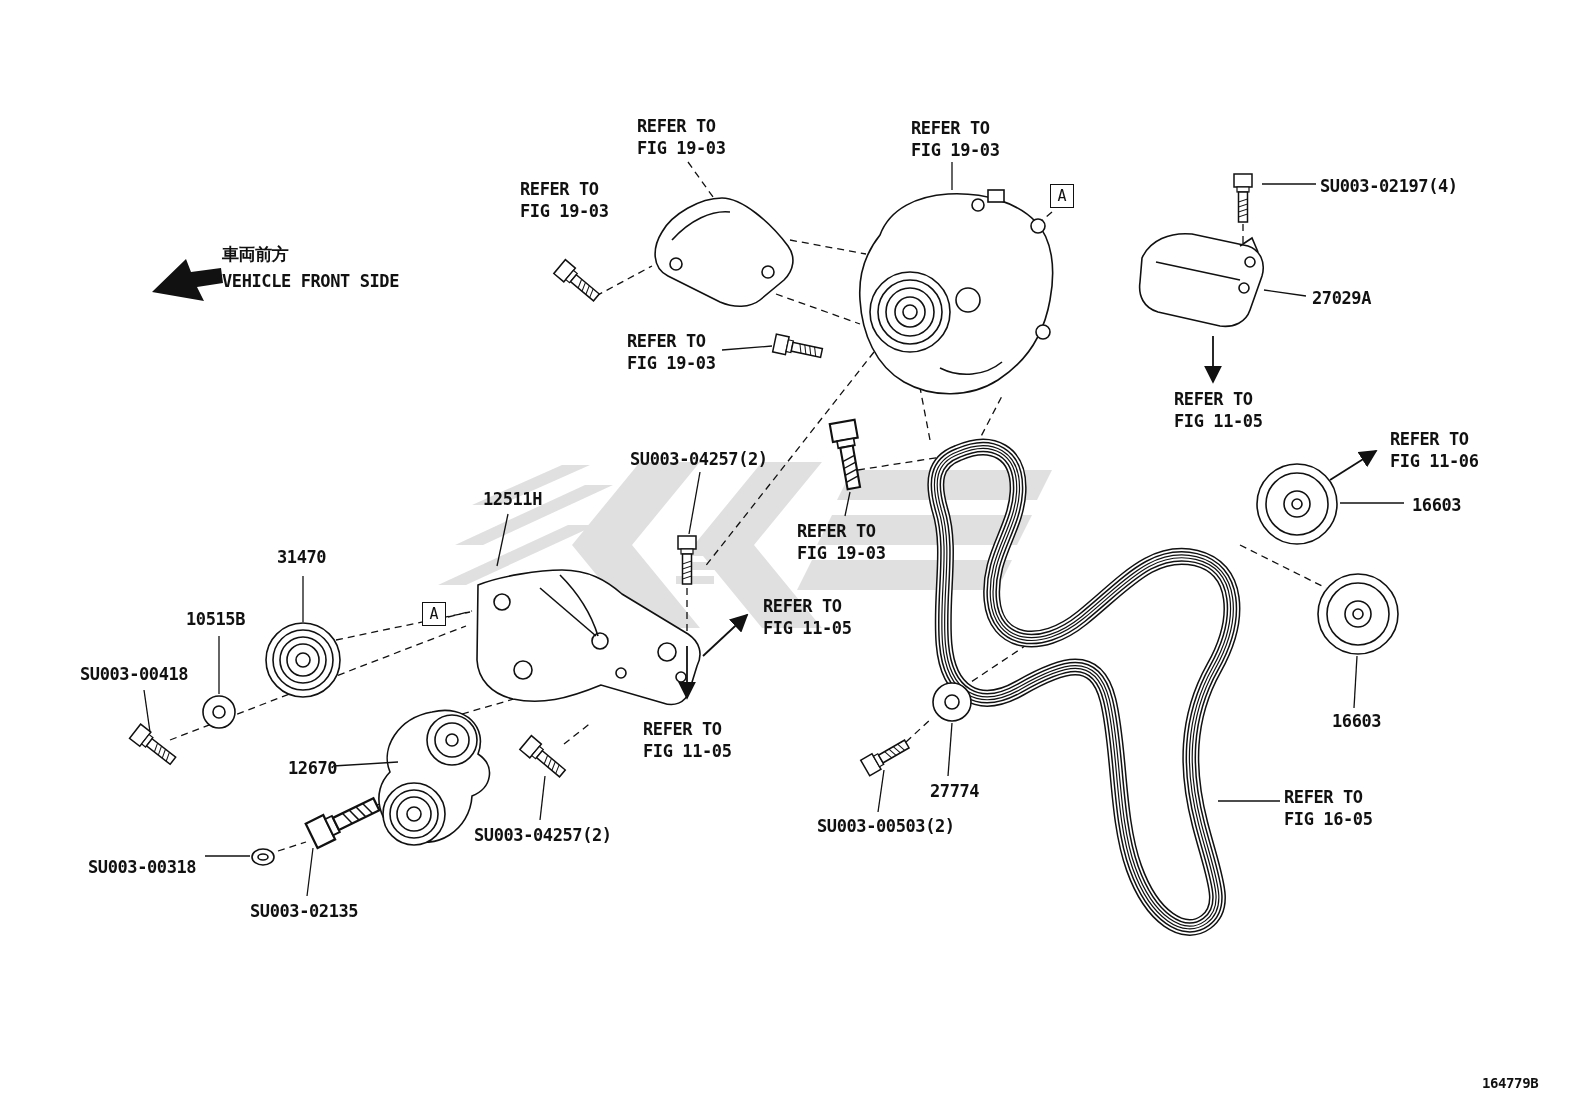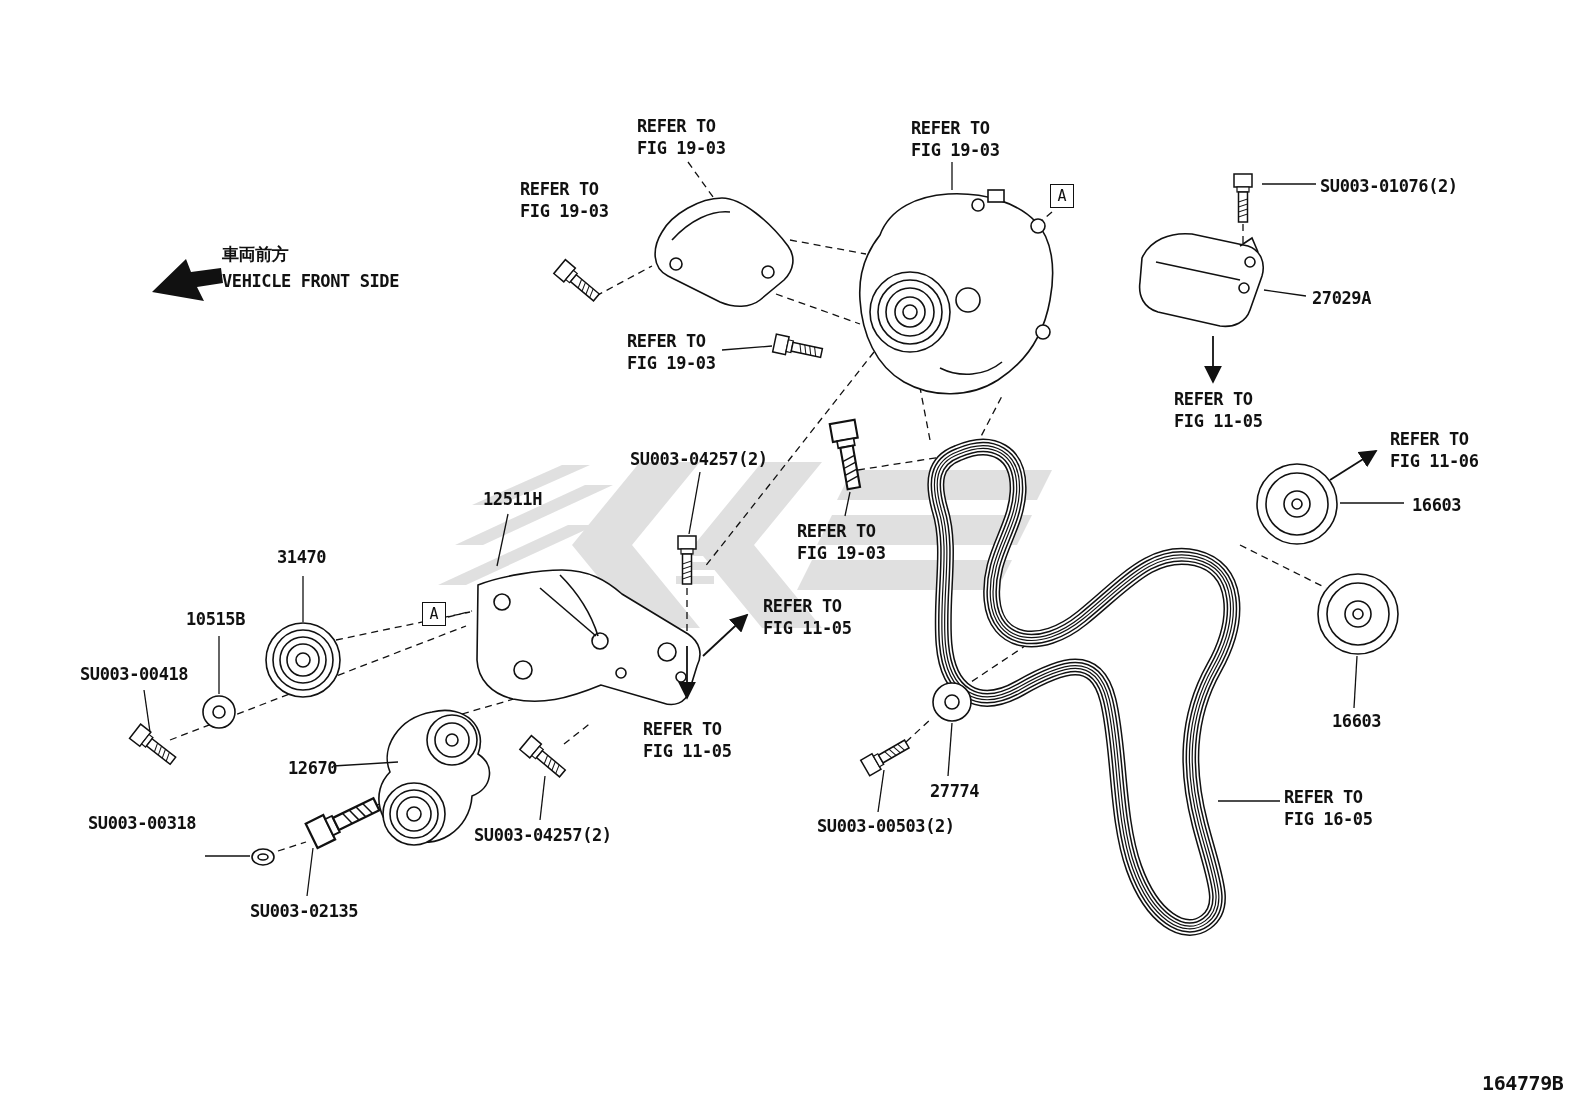--- a/index.html
+++ b/index.html
@@ -11,21 +11,21 @@
   #art { position:absolute; left:0; top:0; }
   .lbl {
     position:absolute; font-size:17px; line-height:22px; color:#111;
     white-space:pre-line; letter-spacing:-0.4px;font-weight:bold;
   }
   .boxA {
     position:absolute; width:24px; height:24px; border:1.7px solid #111;
     display:flex; align-items:center; justify-content:center;
     font-size:15px; background:#fff;
   }
-  .dwg { position:absolute; font-size:20px; }
+  .dwg { position:absolute; font-size:14px; }
 </style>
 </head>
 <body>
 
 <div id="stage">
 
 <svg id="art" width="1592" height="1099" viewBox="0 0 1592 1099">
   <defs>
     <marker id="arr" viewBox="0 0 10 10" refX="9" refY="5" markerWidth="10" markerHeight="10" orient="auto">
       <path d="M0,0 L10,5 L0,10 Z" fill="#111"></path>
@@ -237,32 +237,32 @@
 FIG 11-05</div>
 <div class="lbl" style="left:763px;top:595px">REFER TO
 FIG 11-05</div>
 <div class="lbl" style="left:643px;top:718px">REFER TO
 FIG 11-05</div>
 <div class="lbl" style="left:1390px;top:428px">REFER TO
 FIG 11-06</div>
 <div class="lbl" style="left:1284px;top:786px">REFER TO
 FIG 16-05</div>
 
-<div class="lbl" style="left:1320px;top:175px">SU003-01076(2)</div>
+<div class="lbl" style="left:1320px;top:175px">SU003-02197(4)</div>
 <div class="lbl" style="left:1312px;top:287px">27029A</div>
 <div class="lbl" style="left:1412px;top:494px">16603</div>
 <div class="lbl" style="left:1332px;top:710px">16603</div>
 <div class="lbl" style="left:630px;top:448px">SU003-04257(2)</div>
 <div class="lbl" style="left:483px;top:488px">12511H</div>
 <div class="lbl" style="left:277px;top:546px">31470</div>
 <div class="lbl" style="left:186px;top:608px">10515B</div>
 <div class="lbl" style="left:80px;top:663px">SU003-00418</div>
 <div class="lbl" style="left:288px;top:757px">12670</div>
 <div class="lbl" style="left:474px;top:824px">SU003-04257(2)</div>
-<div class="lbl" style="left:88px;top:812px">SU003-00318</div>
+<div class="lbl" style="left:88px;top:856px">SU003-00318</div>
 <div class="lbl" style="left:250px;top:900px">SU003-02135</div>
 <div class="lbl" style="left:930px;top:780px">27774</div>
 <div class="lbl" style="left:817px;top:815px">SU003-00503(2)</div>
 
 <div class="boxA" style="left:1050px;top:184px">A</div>
 <div class="boxA" style="left:422px;top:602px">A</div>
 
 <div class="dwg lbl" style="left:1482px;top:1072px">164779B</div>
 
 </div>

